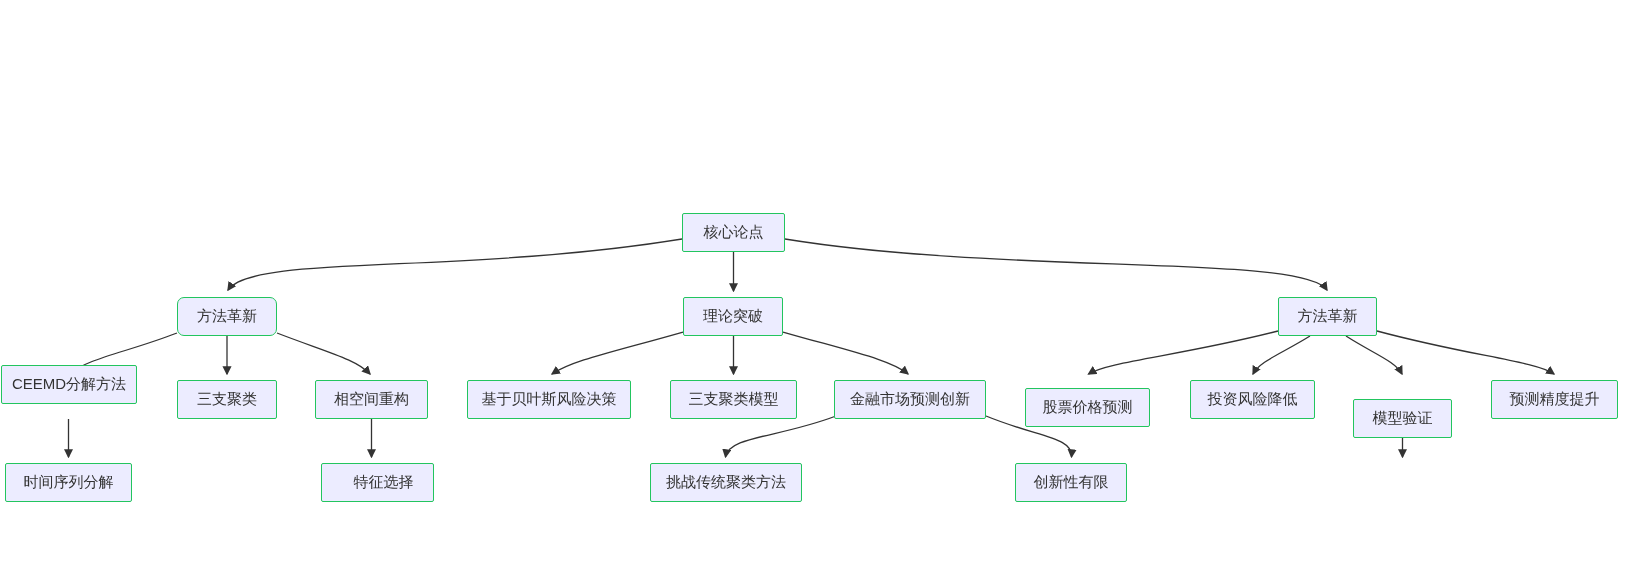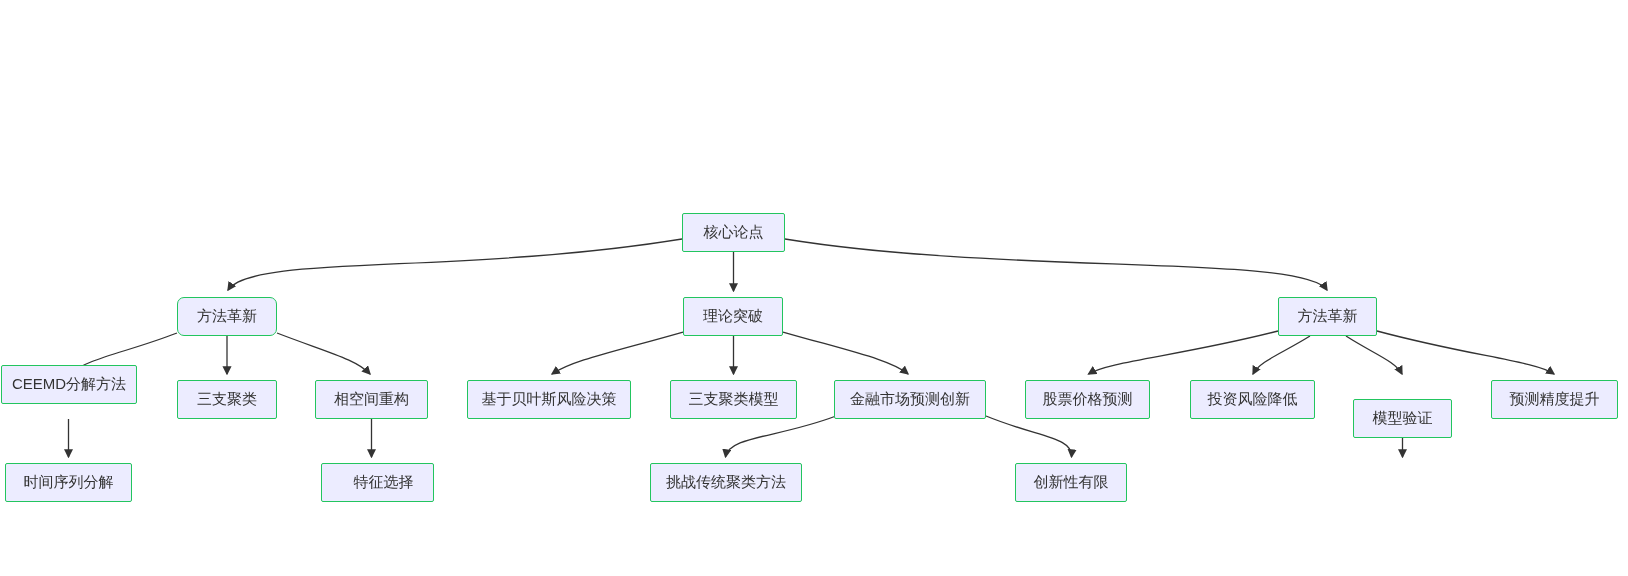--- a/index.html
+++ b/index.html
@@ -81,21 +81,21 @@
   <div class="node" style="left:177px; top:297px; width:98px;border-radius:7px;">方法革新</div>
   <div class="node" style="left:683px; top:297px; width:98px;">理论突破</div>
   <div class="node" style="left:1278px; top:297px; width:97px;">方法革新</div>
 
   <div class="node" style="left:1px; top:365px; width:134px;">CEEMD分解方法</div>
   <div class="node" style="left:177px; top:380px; width:98px;font-family:Liberation Serif, serif;">三支聚类</div>
   <div class="node" style="left:315px; top:380px; width:111px;">相空间重构</div>
   <div class="node" style="left:670px; top:380px; width:125px;">三支聚类模型</div>
   <div class="node" style="left:467px; top:380px; width:162px;">基于贝叶斯风险决策</div>
   <div class="node" style="left:834px; top:380px; width:150px;">金融市场预测创新</div>
-  <div class="node" style="left:1025px; top:380px; width:123px;text-align:center;">股票价格预测</div>
+  <div class="node" style="left:1025px; top:388px; width:123px;text-align:center;">股票价格预测</div>
   <div class="node" style="left:1190px; top:380px; width:123px;">投资风险降低</div>
   <div class="node" style="left:1353px; top:376px; width:97px;margin-top:23px;">模型验证</div>
   <div class="node" style="left:1491px; top:380px; width:125px;">预测精度提升</div>
 
   <div class="node" style="left:5px; top:463px; width:125px;">时间序列分解</div>
   <div class="node" style="left:321px; top:463px; width:99px;padding-left:12px;">特征选择</div>
   <div class="node" style="left:650px; top:463px; width:150px;">挑战传统聚类方法</div>
   <div class="node" style="left:1015px; top:463px; width:110px;text-align:center;">创新性有限</div>
 
 </div>

